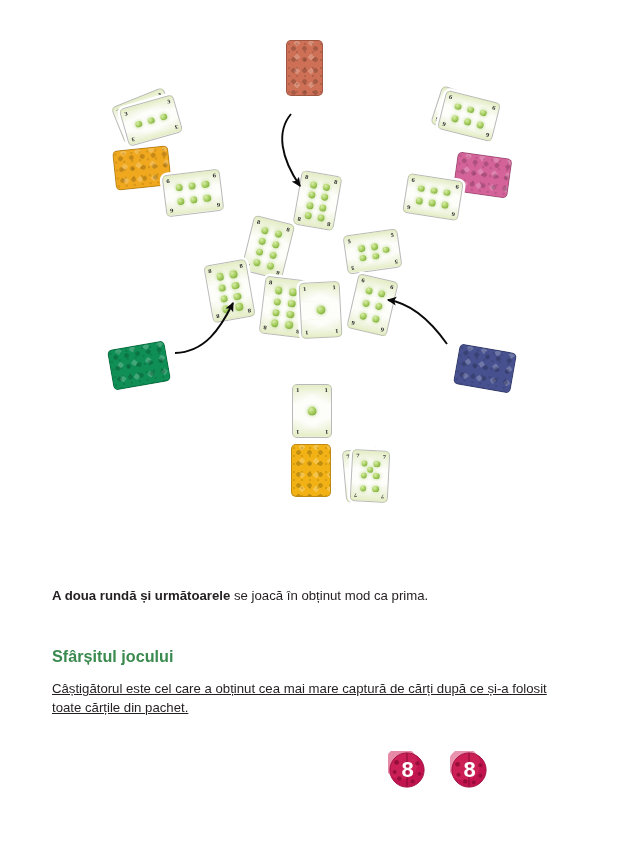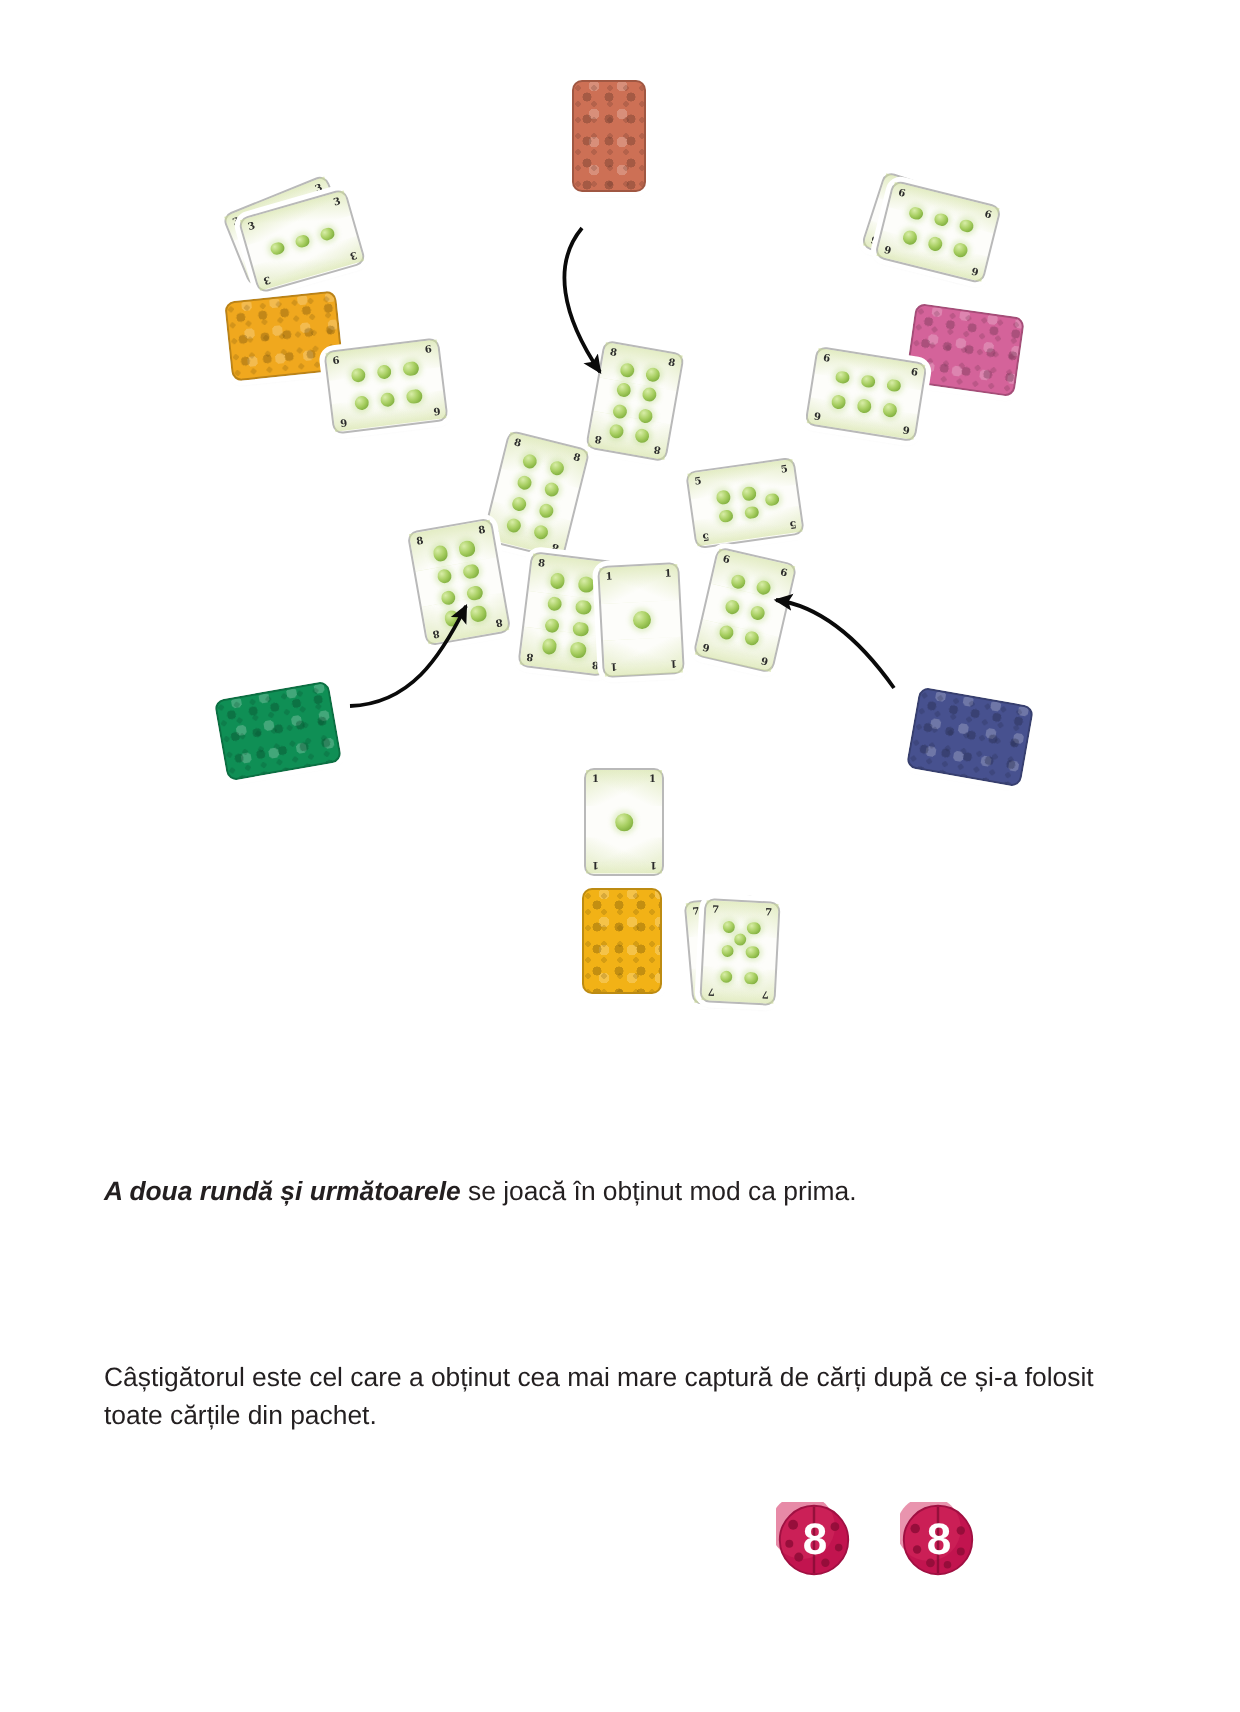--- a/index.html
+++ b/index.html
@@ -110,36 +110,37 @@
     left: 52px;
     top: 586px;
     width: 520px;
   }
   .para {
     font-size: 13.2px;
     line-height: 1.45;
     color: #231f20;
     margin: 0;
   }
-  .para b { font-weight: bold; font-style: italic; }
+  .para b { font-weight: bold; }
   h2.section {
     font-size: 16.2px;
     font-weight: bold;
     color: #3b8a4f;
     margin: 0;
     padding: 0;
     position: absolute;
     top: 61px;
     left: 0;
   }
   #para2 {
     position: absolute;
     top: 93px;
     left: 0;
     width: 524px;
+    text-decoration: underline;
   }
 
   
   #pagenum {
     position: absolute;
     left: 388px;
     top: 748px;
     width: 120px;
     height: 48px;
   }
@@ -419,20 +420,21 @@
 
     <path d="M175,353 C205,352 220,329 233,303" fill="none" stroke="#0a0a0a" stroke-width="1.9" marker-end="url(#ah)"></path>
 
     <path d="M447,344 C430,320 410,303 388,300" fill="none" stroke="#0a0a0a" stroke-width="1.9" marker-end="url(#ah)"></path>
   </svg>
 </div>
 
 <div id="textblock">
   <p class="para"><b>A doua rundă și următoarele</b><span> se joacă în obținut mod ca prima.</span></p>
 
+  <h2 class="section">Sfârșitul jocului</h2>
 
   <p class="para" id="para2">Câștigătorul este cel care a obținut cea mai mare captură de cărți după ce și-a folosit toate cărțile din pachet.</p>
 </div>
 
 <div id="pagenum">
   <div class="bug one">
     <svg viewBox="0 0 40 40" width="38" height="38">
       <circle cx="20" cy="20" r="18" fill="#c2144f"></circle>
       <circle cx="14" cy="13" r="17" fill="#d32a5e" opacity=".55"></circle>
       <g fill="#8f0c37" opacity=".85">

